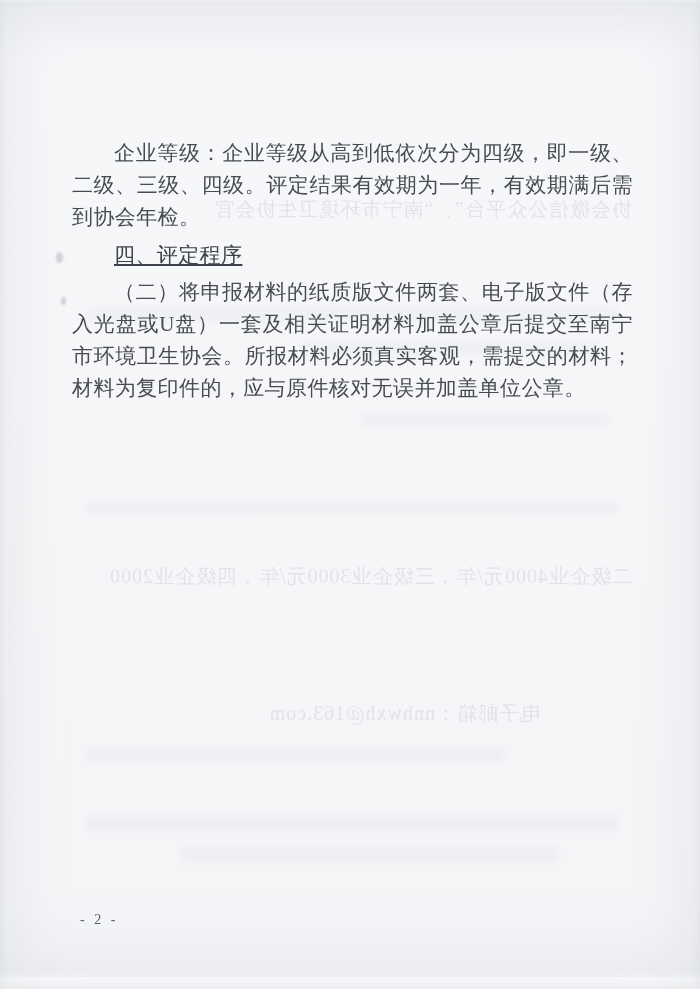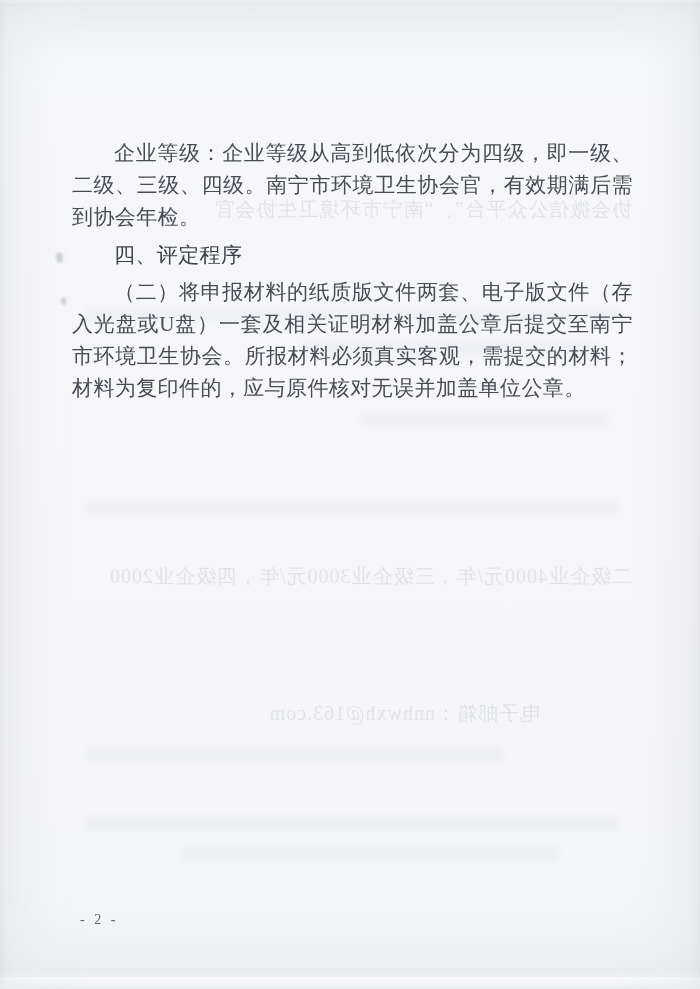--- a/index.html
+++ b/index.html
@@ -55,20 +55,21 @@
     text-align: justify;
     color: #474c54;
   }
   .doc-body p {
     margin: 0 0 2px 0;
     text-indent: 2em;
   }
   .doc-body p.heading {
     margin: 7px 0 5px 0;
     color: #3d424a;
+    text-decoration: underline;
   }
 
   .page-number {
     position: absolute;
     left: 80px;
     top: 912px;
     font-size: 14px;
     letter-spacing: 3px;
     color: #5d6168;
   }
@@ -139,21 +140,21 @@
   <div class="smudge s3"></div>
   <div class="smudge s4"></div>
   <div class="smudge s5"></div>
   <div class="smudge s6"></div>
   <div class="smudge s7"></div>
 
   <div class="speck k1"></div>
   <div class="speck k2"></div>
 
   <div class="doc-body">
-      <p>企业等级：企业等级从高到低依次分为四级，即一级、二级、三级、四级。南宁市环境卫生协会官，有效期满后需到协会年检。</p>
+      <p>企业等级：企业等级从高到低依次分为四级，即一级、二级、三级、四级。评定结果有效期为一年，有效期满后需到协会年检。</p>
       <p class="heading">四、评定程序</p>
       <p>（二）将申报材料的纸质版文件两套、电子版文件（存入光盘或U盘）一套及相关证明材料加盖公章后提交至南宁市环境卫生协会。所报材料必须真实客观，需提交的材料；材料为复印件的，应与原件核对无误并加盖单位公章。</p>
     </div>
 
   <div class="page-number">- 2 -</div>
 
   <div class="scan-edge-bottom"></div>
 
 </div>
 

